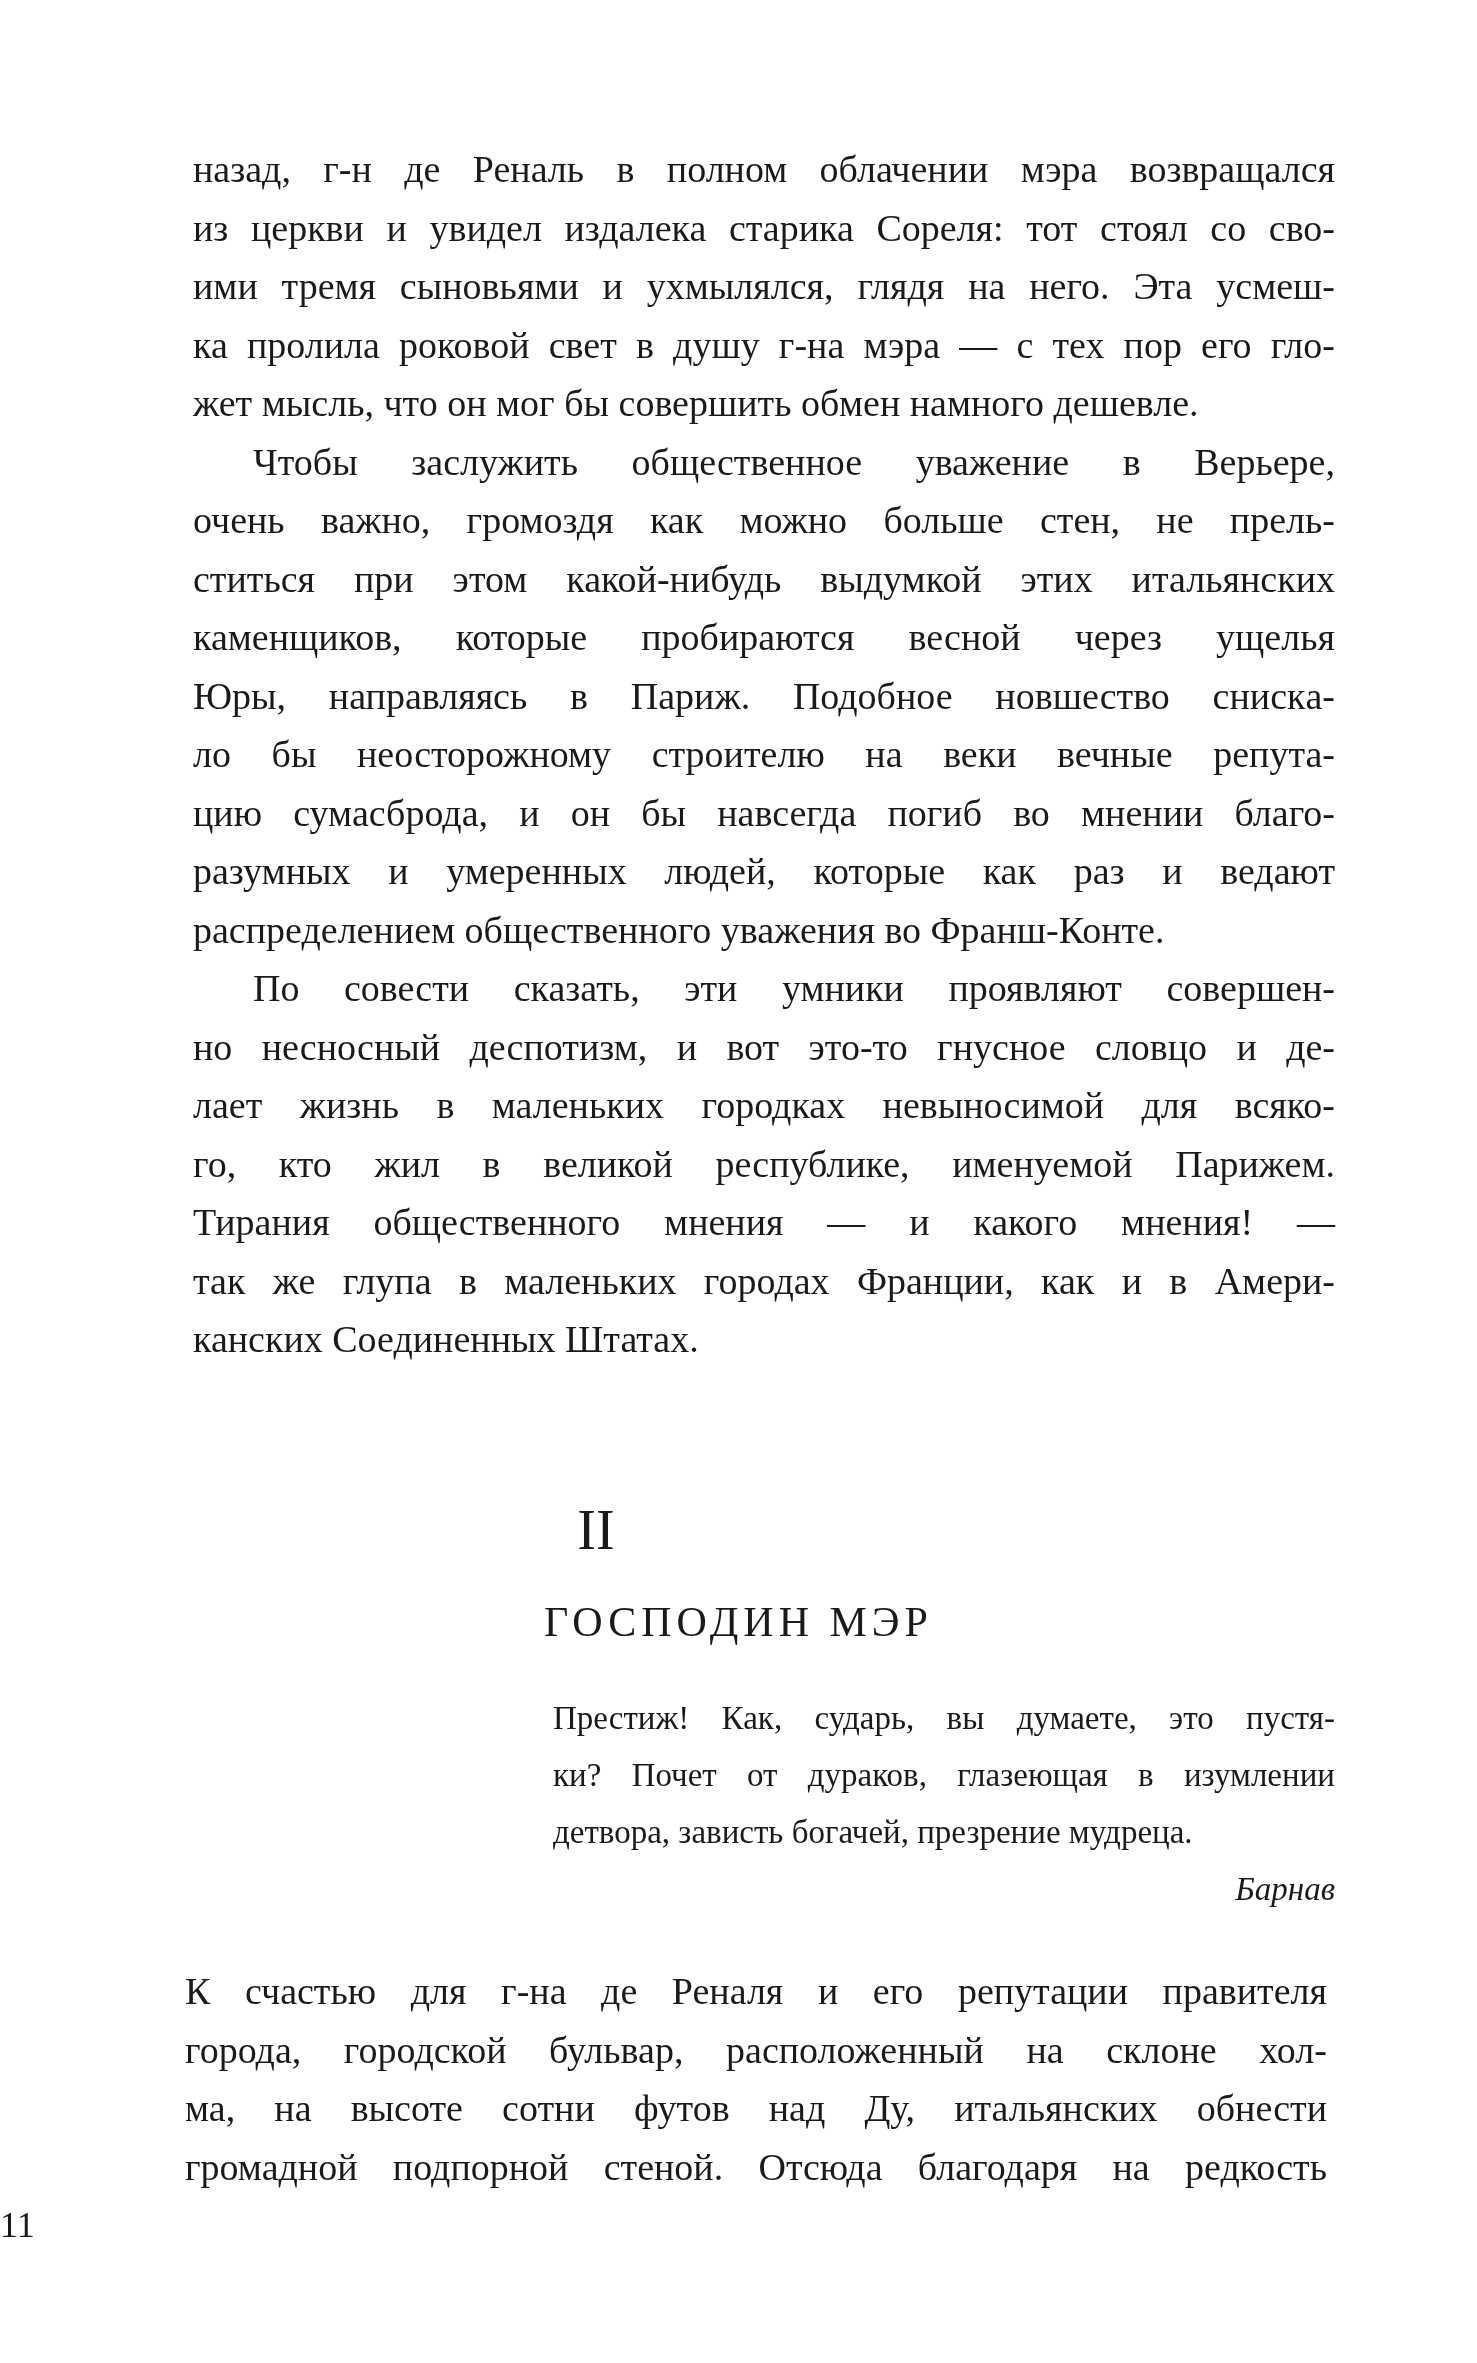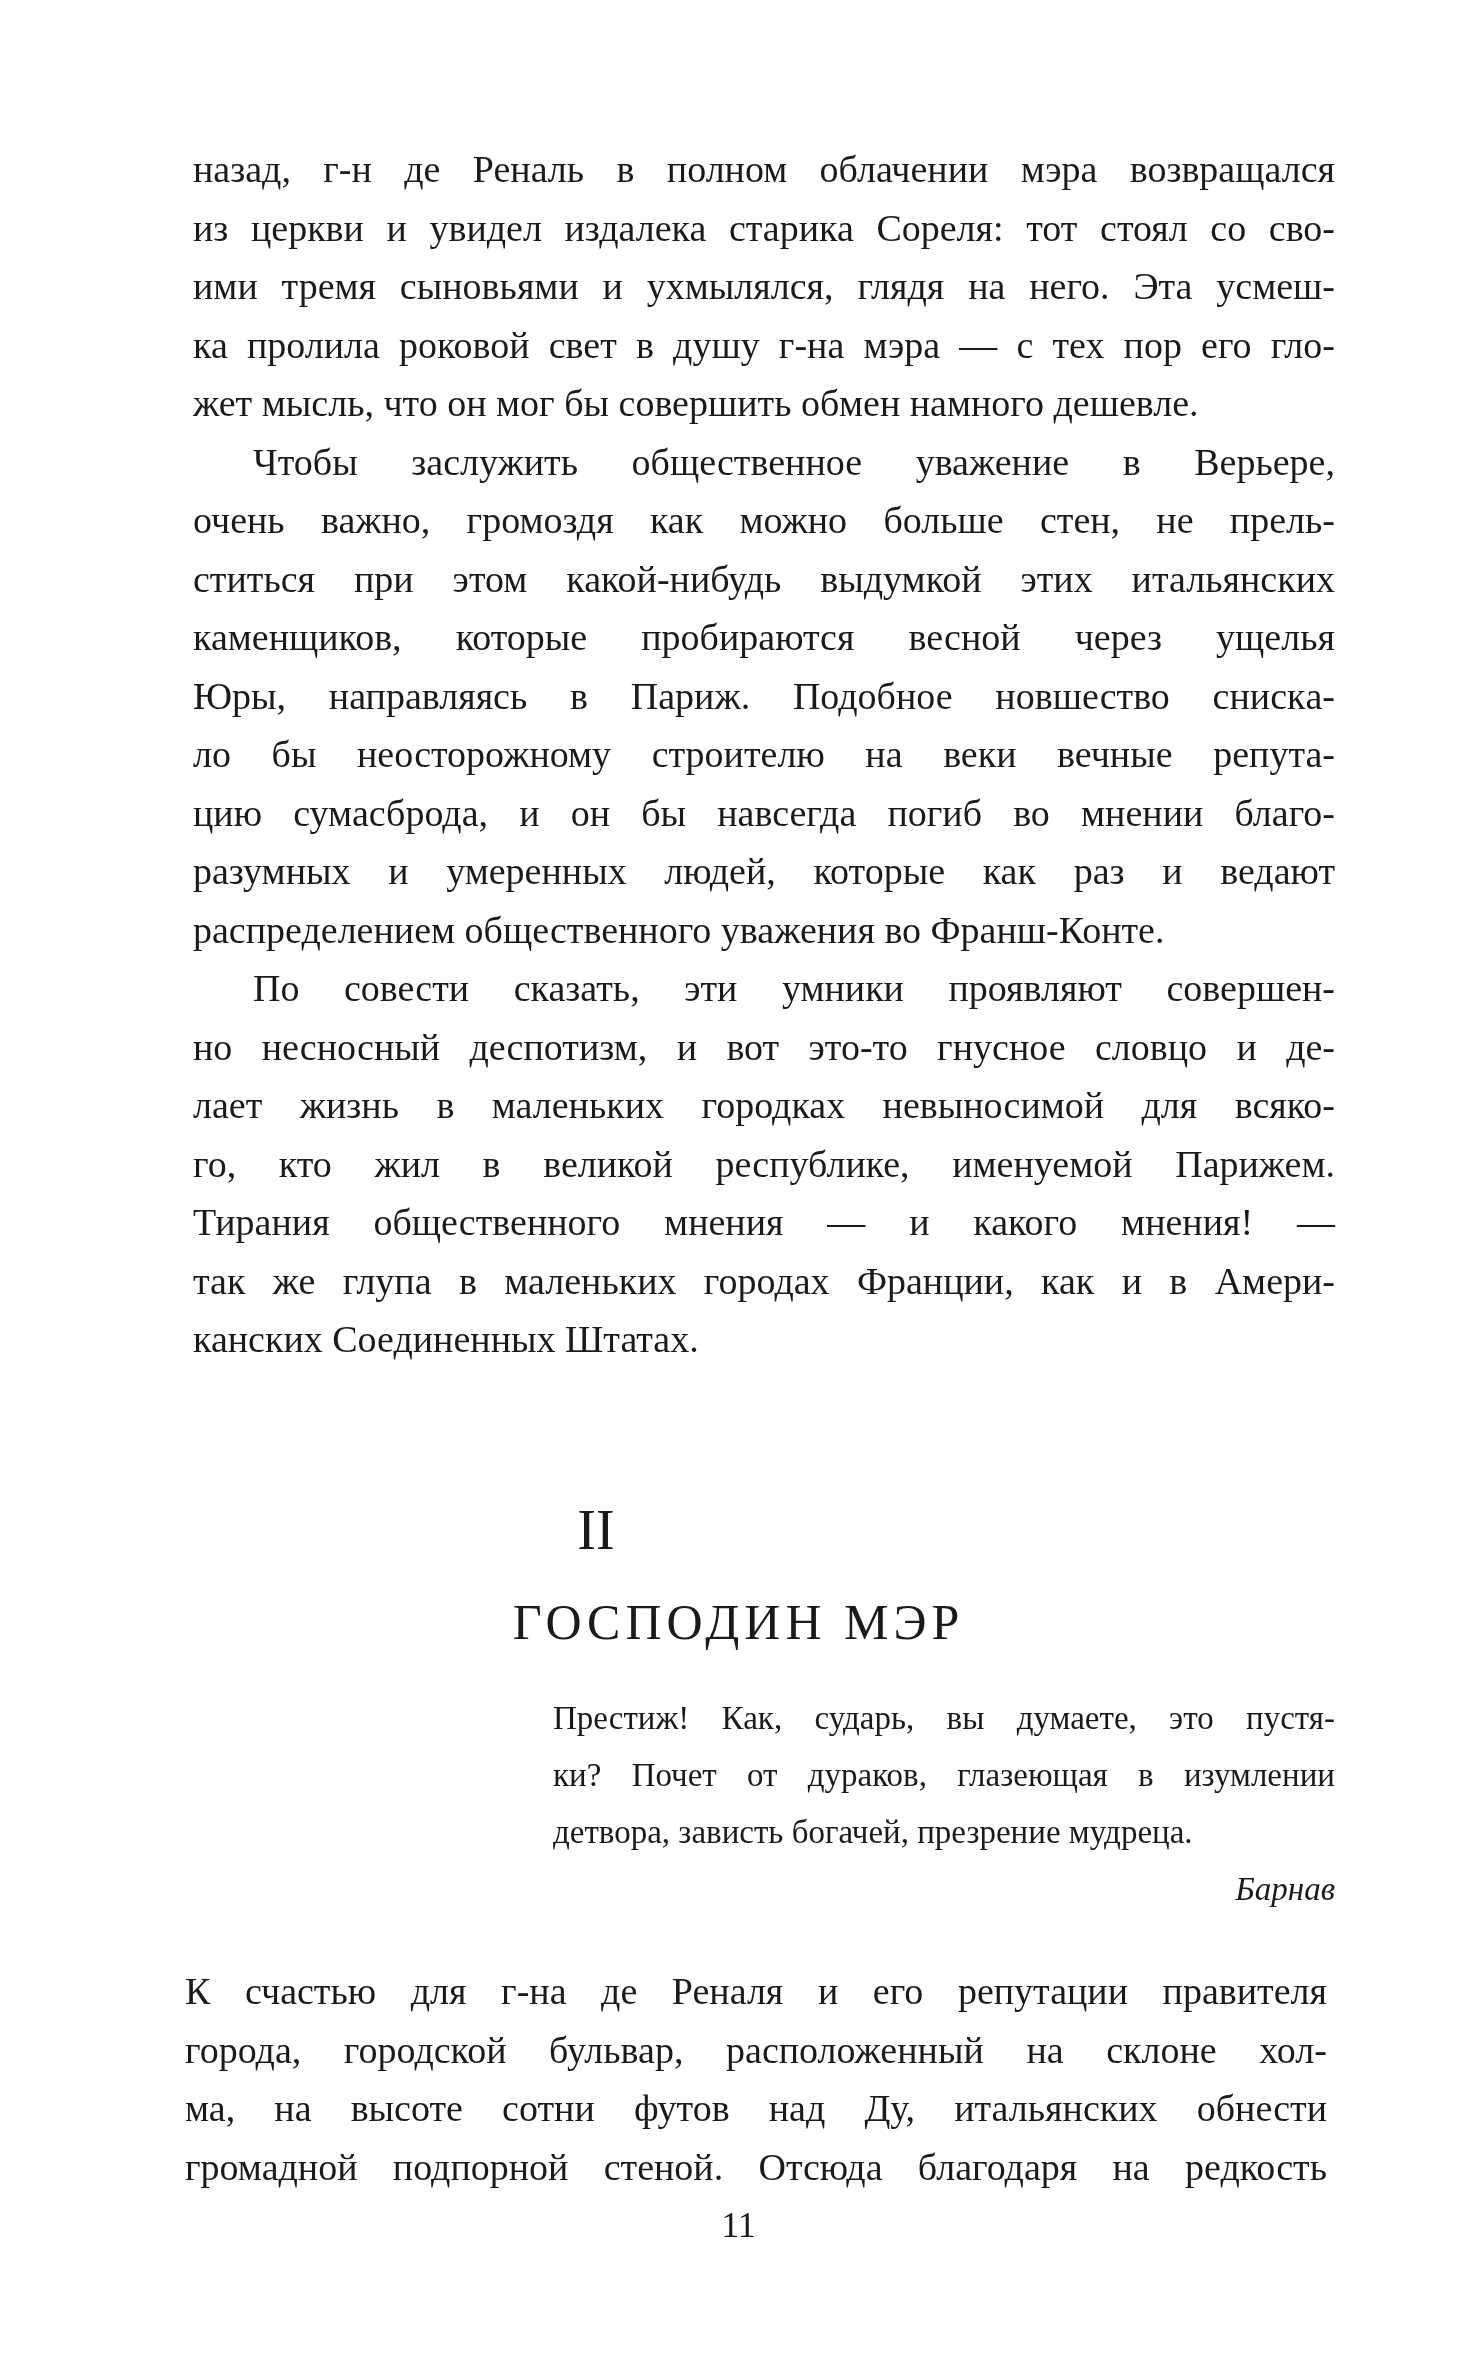--- a/index.html
+++ b/index.html
@@ -6,26 +6,26 @@
   body { width: 1477px; height: 2363px; position: relative; overflow: hidden;
          font-family: "Liberation Serif", "DejaVu Serif", serif; color: #1a1a1a; }
   .page { position: absolute; left: 193px; top: 140px; width: 1142px; }
   .line { display: block; font-size: 38px; line-height: 58.5px; height: 58.5px;
           text-align: justify; text-align-last: justify; white-space: nowrap; }
   .line.last { text-align-last: left; }
   .line.indent { padding-left: 60px; }
   .chapter-num { position: absolute; left: 0; width: 1192px; top: 1500px; text-align: center;
                  font-size: 56px; line-height: 60px; }
   .chapter-title { position: absolute; left: 0; width: 1477px; top: 1598px; text-align: center;
-                   font-size: 50px; letter-spacing: 5px; line-height: 48px; }
+                   font-size: 42px; letter-spacing: 5px; line-height: 48px; }
   .epigraph { position: absolute; left: 553px; top: 1690px; width: 782px; }
   .epigraph .line { font-size: 33px; line-height: 57px; height: 57px; }
   .epigraph .author { text-align: right; font-style: italic; font-size: 33px; line-height: 57px; }
   .page2 { position: absolute; left: 185px; top: 1962px; width: 1142px; }
-  .page-number { position: absolute; left: 0; width: 1477px; top: 2205px; text-align: center;
+  .page-number { position: absolute; left: 0; width: 1477px; top: 2205px; 
                  font-size: 36px; line-height: 40px; }
 </style>
 </head>
 <body>
 
 <div class="page">
 
   <span class="line">назад, г-н де Реналь в полном облачении мэра возвращался</span>
   <span class="line">из церкви и увидел издалека старика Сореля: тот стоял со сво-</span>
   <span class="line">ими тремя сыновьями и ухмылялся, глядя на него. Эта усмеш-</span>

